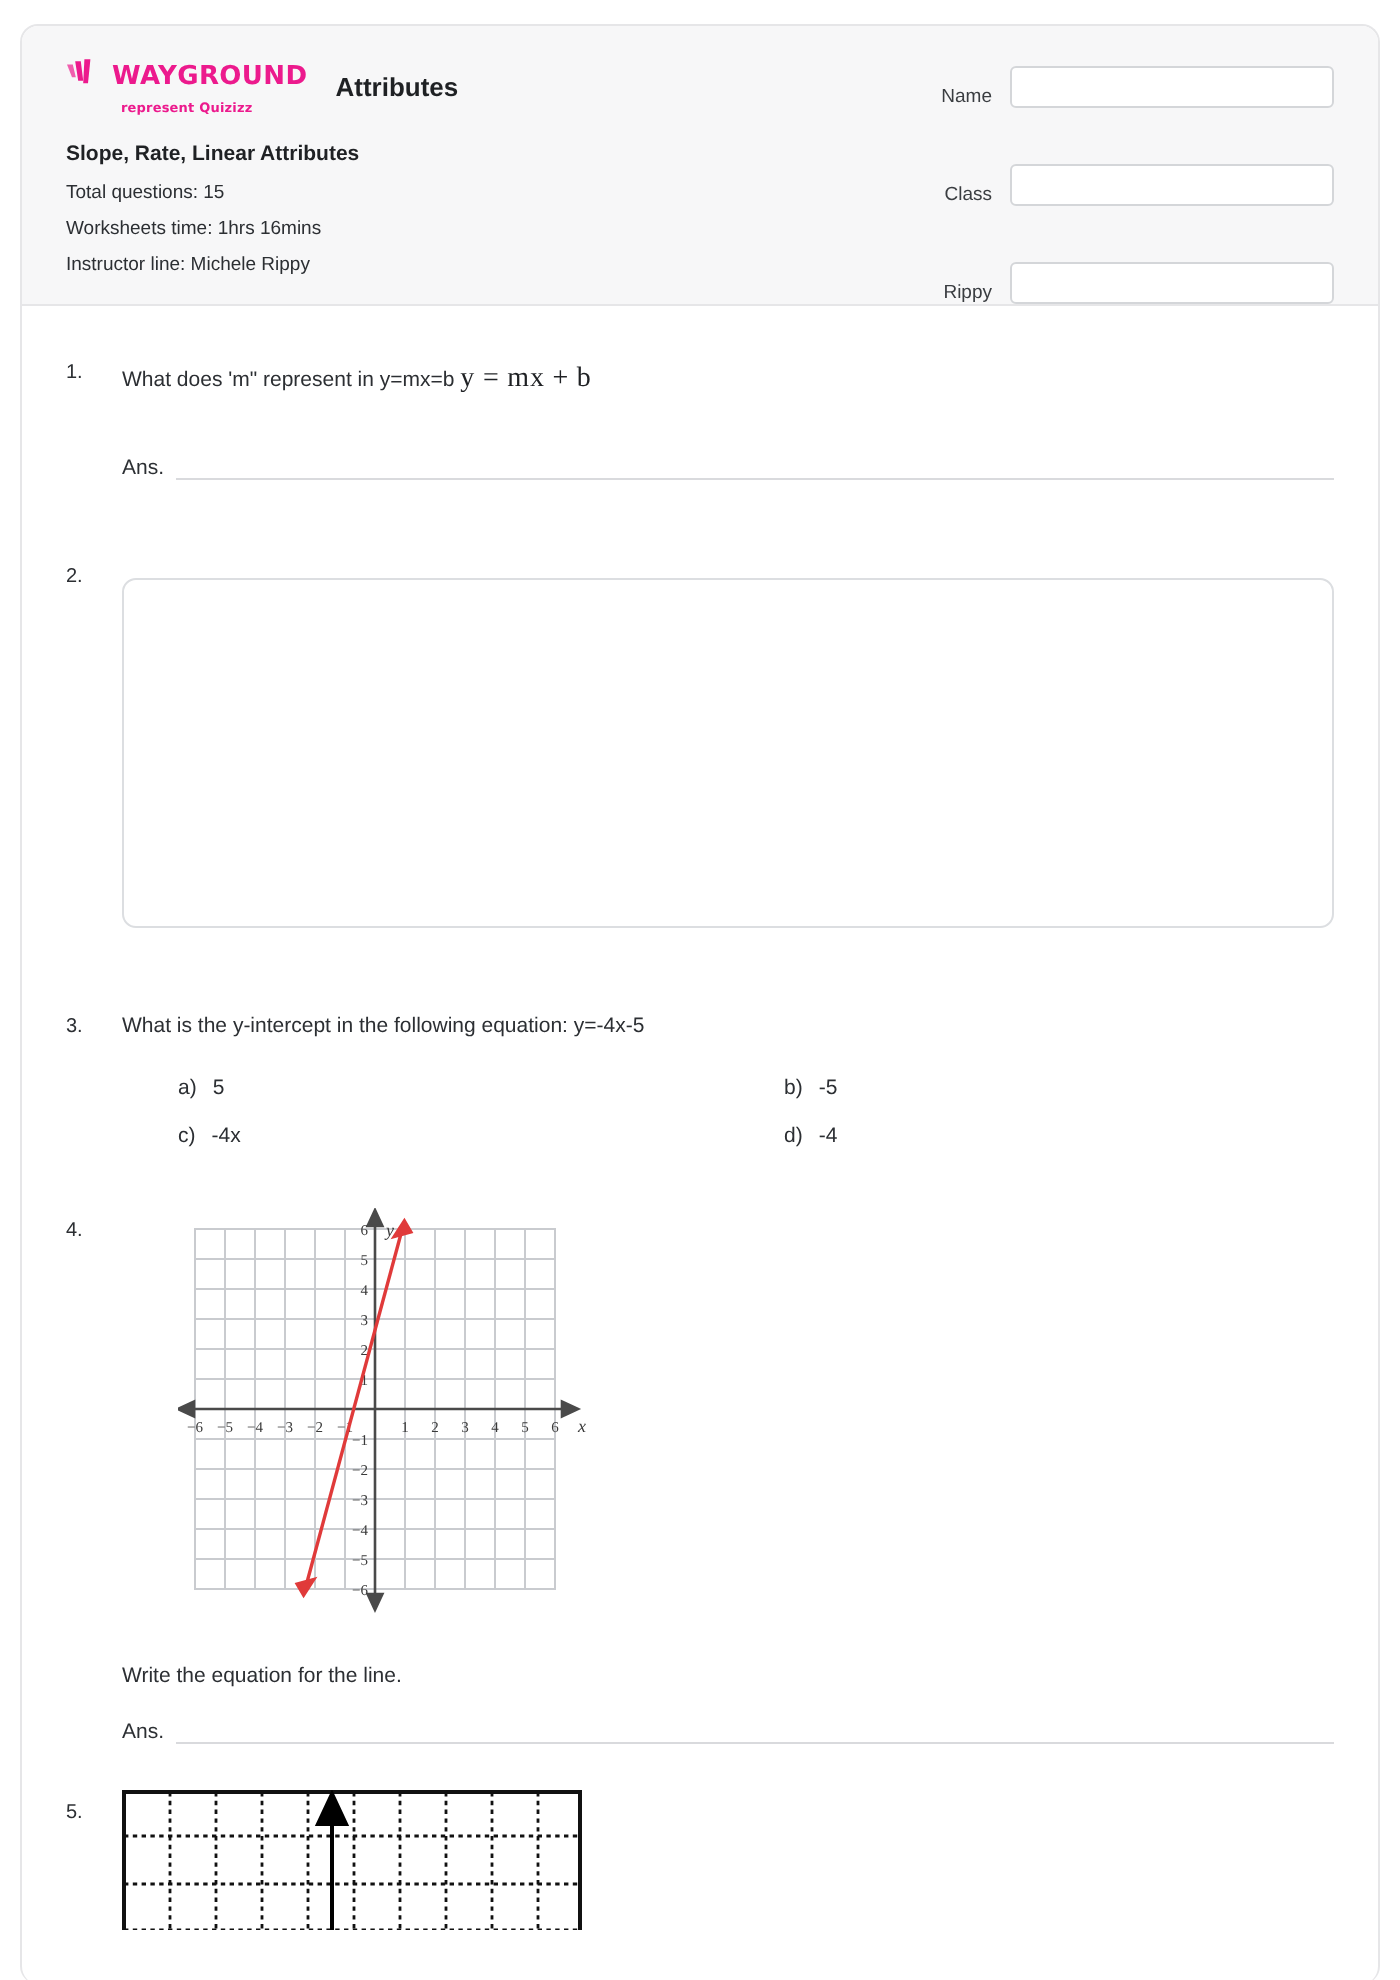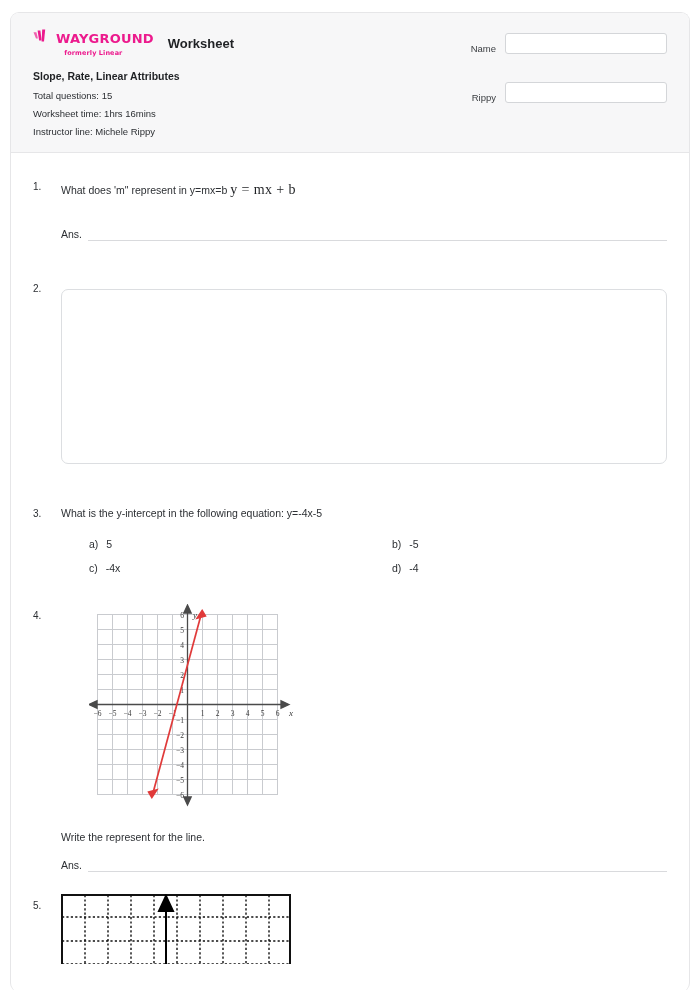--- a/index.html
+++ b/index.html
@@ -125,21 +125,21 @@
   }
   .mathjax {
     font-family: "Liberation Serif", serif;
     font-size: 14px;
     color: #1f2124;
     letter-spacing: 0.4px;
   }
 
   .ans-row {
     display: flex;
-    align-items: flex-end;
+    align-items: flex-start;
     gap: 6px;
     margin-top: 28px;
   }
   .ans-label {
     font-size: 10.5px;
     color: #2c2f33;
     flex: none;
     padding-bottom: 1px;
   }
   .ans-line {
@@ -200,35 +200,39 @@
           <div class="logo-main">
             <span class="logo-mark">
               <svg width="20" height="14" viewBox="0 0 20 14" xmlns="http://www.w3.org/2000/svg">
                 <path d="M0.5 3.2 L3.4 3.2 L4.9 9.6 L3.0 9.6 Z" fill="#f05fae"></path>
                 <path d="M4.6 1.6 L7.4 1.6 L8.6 11.4 L6.1 11.4 Z" fill="#ec1a8d"></path>
                 <path d="M9.2 0.6 L12.2 0.6 L11.0 12.6 L8.6 12.6 Z" fill="#ec1a8d"></path>
               </svg>
             </span>
             <span class="logo-word">WAYGROUND</span>
           </div>
-          <div class="logo-sub">formerly Linear</div>
-        </div>
-        <div class="worksheets-title">Worksheet</div>
+          <div class="logo-sub">represent Quizizz</div>
+        </div>
+        <div class="worksheets-title">Attributes</div>
       </div>
 
       <div class="meta">
         <div class="meta-title">Slope, Rate, Linear Attributes</div>
         <div class="meta-line">Total questions: 15</div>
-        <div class="meta-line">Worksheet time: 1hrs 16mins</div>
+        <div class="meta-line">Worksheets time: 1hrs 16mins</div>
         <div class="meta-line">Instructor line: Michele Rippy</div>
       </div>
 
       <div class="fields">
         <div class="field-row">
           <div class="field-label">Name</div>
+          <input class="field-input" type="text" placeholder="" style="">
+        </div>
+        <div class="field-row">
+          <div class="field-label">Class</div>
           <input class="field-input" type="text" placeholder="" style="">
         </div>
         <div class="field-row">
           <div class="field-label">Rippy</div>
           <input class="field-input" type="text" placeholder="" style="">
         </div>
       </div>
     </div>
 
     <div class="sheet-body">
@@ -362,21 +366,21 @@
               </g>
 
               <g stroke="#e03a3a" stroke-width="1.7" fill="#e03a3a">
                 <line x1="64" y1="189" x2="112" y2="11"></line>
                 <polygon points="113.2,6.5 108.2,14.2 116.4,12"></polygon>
                 <polygon points="62.8,193.5 67.8,185.8 59.6,188"></polygon>
               </g>
             </svg>
           </div>
 
-          <div class="graph-caption">Write the represent for the line.</div>
+          <div class="graph-caption">Write the equation for the line.</div>
 
           <div class="ans-row" style="margin-top:16px">
             <span class="ans-label">Ans.</span>
             <span class="ans-line"></span>
           </div>
         </div>
       </div>
 
       <div style="height:14px"></div>
 

